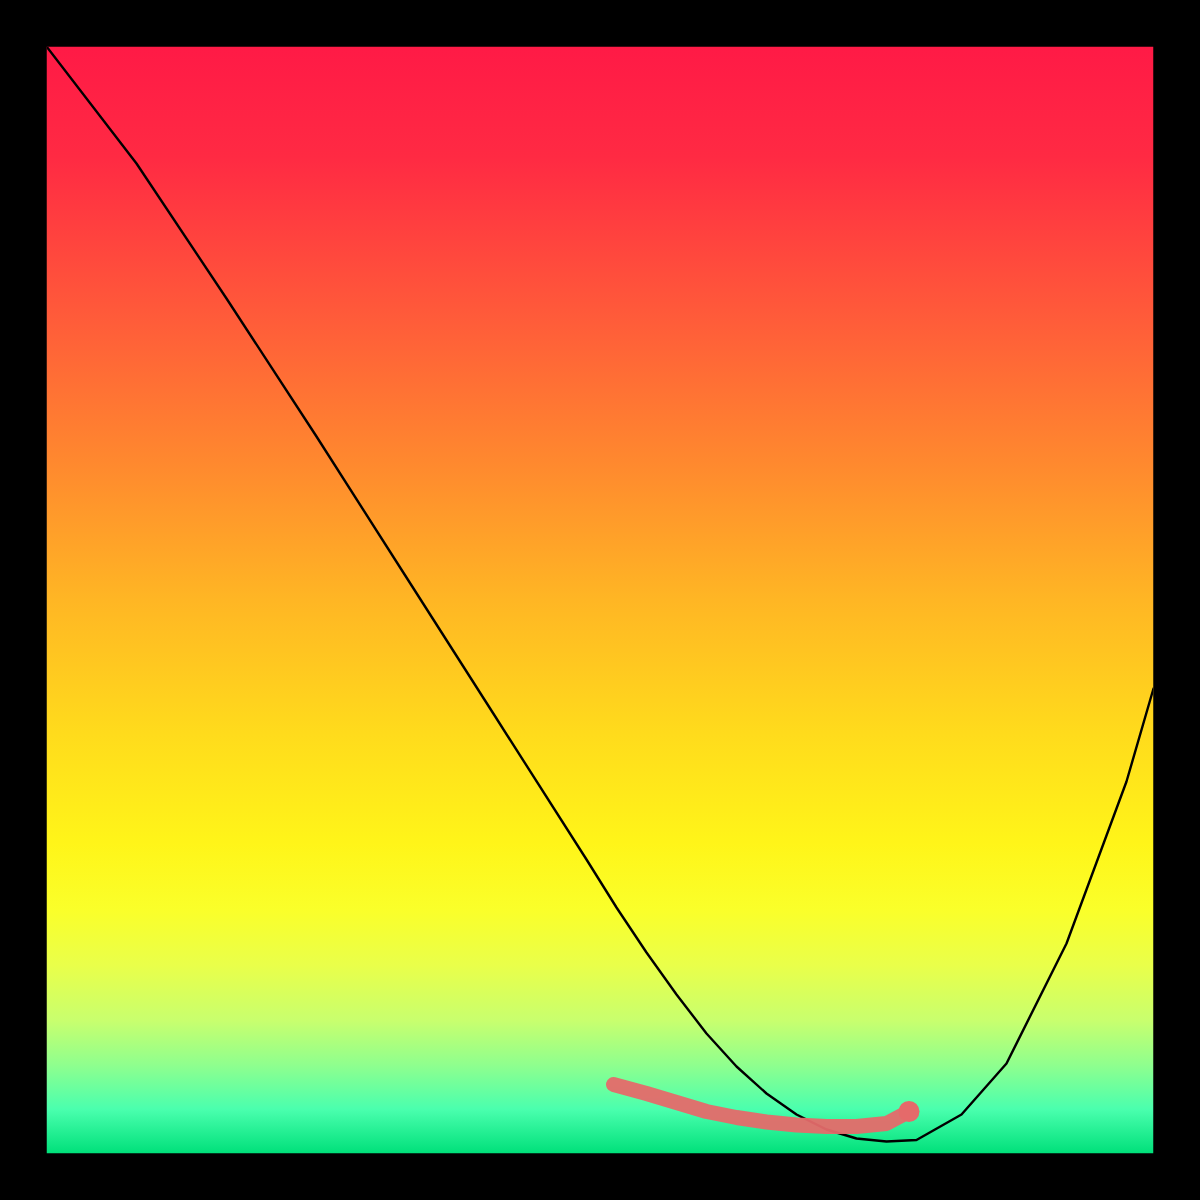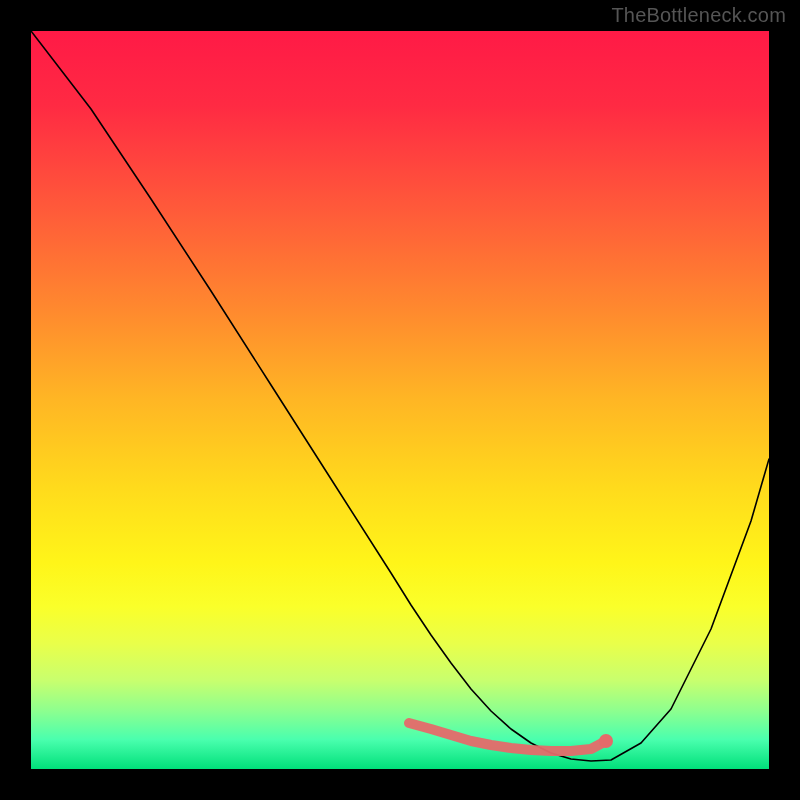--- a/index.html
+++ b/index.html
@@ -93,14 +93,13 @@
   <div class="plot-area">
     <div class="gradient-bg"></div>
 
     <svg class="curve-layer" viewBox="0 0 738 738" preserveAspectRatio="none">
       <path id="main-curve" class="curve-path" d="M0.0 0.0 L60.0 78.0 L120.0 168.0 L180.0 260.0 L240.0 354.0 L300.0 448.0 L360.0 542.0 L380.0 574.0 L400.0 604.0 L420.0 632.0 L440.0 658.0 L460.0 680.0 L480.0 698.0 L500.0 712.0 L520.0 722.0 L540.0 728.0 L560.0 730.0 L580.0 729.0 L610.0 712.0 L640.0 678.0 L680.0 598.0 L720.0 490.0 L738.0 428.0"></path>
       <path id="highlight-curve" class="highlight-path" d="M378.0 692.0 L400.0 698.0 L420.0 704.0 L440.0 710.0 L460.0 714.0 L480.0 717.0 L500.0 719.0 L520.0 720.0 L540.0 720.0 L560.0 718.0 L575.0 710.0"></path>
       <circle id="highlight-end" class="highlight-dot" r="7" cx="575" cy="710"></circle>
     </svg>
   </div>
 
-  <div class="watermark">TheBottleneck.com</div>
 </div>
 
 </body></html>

